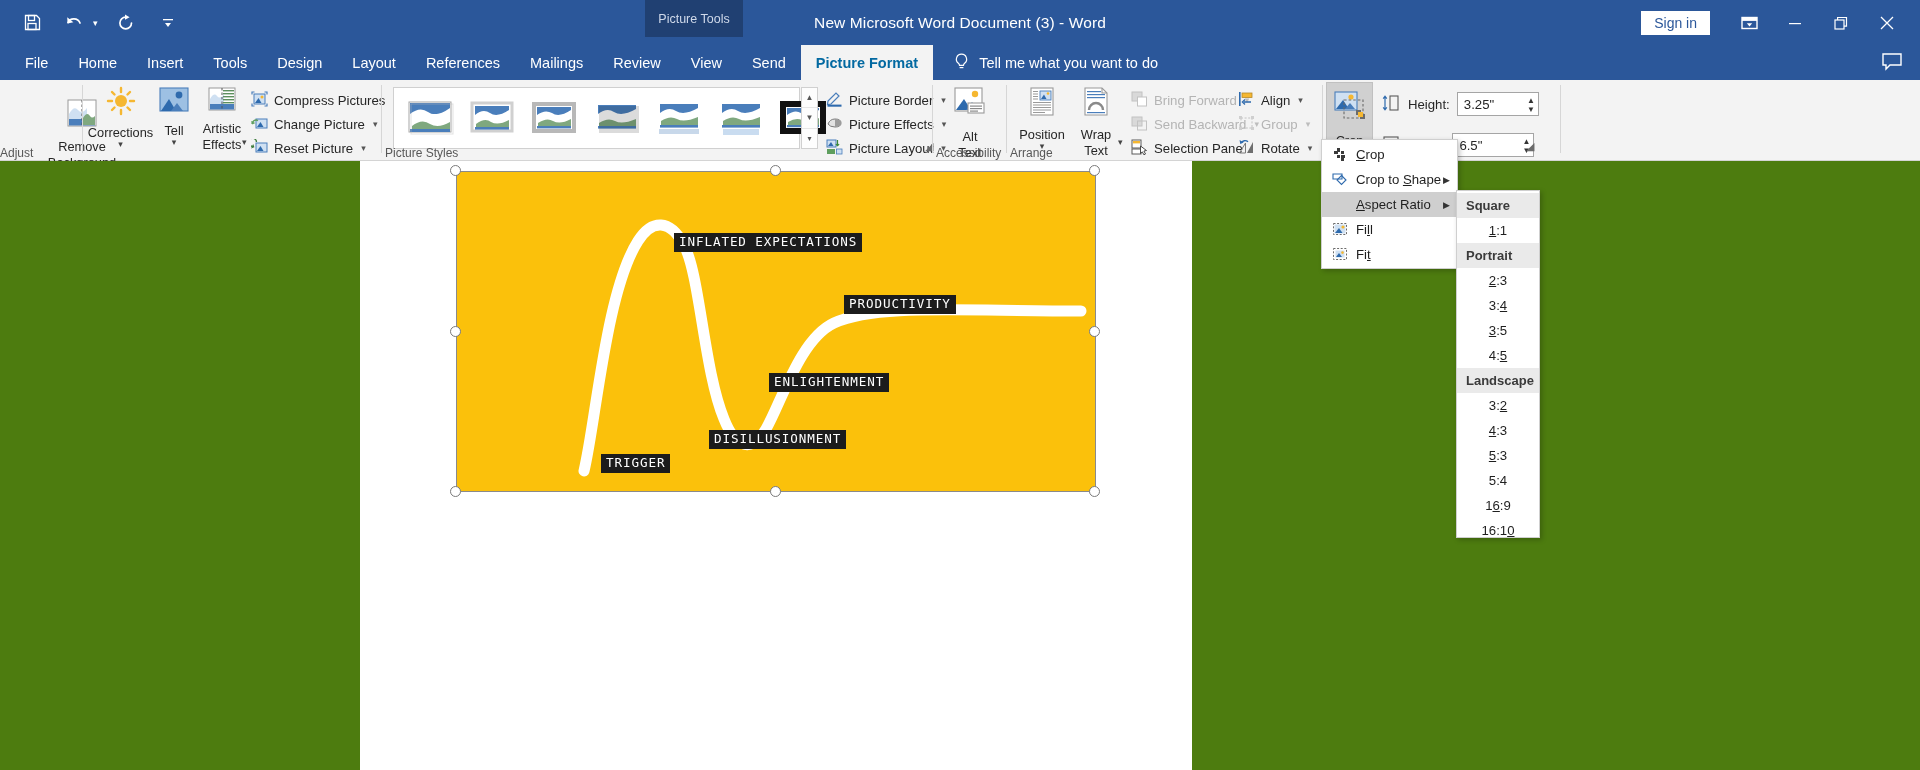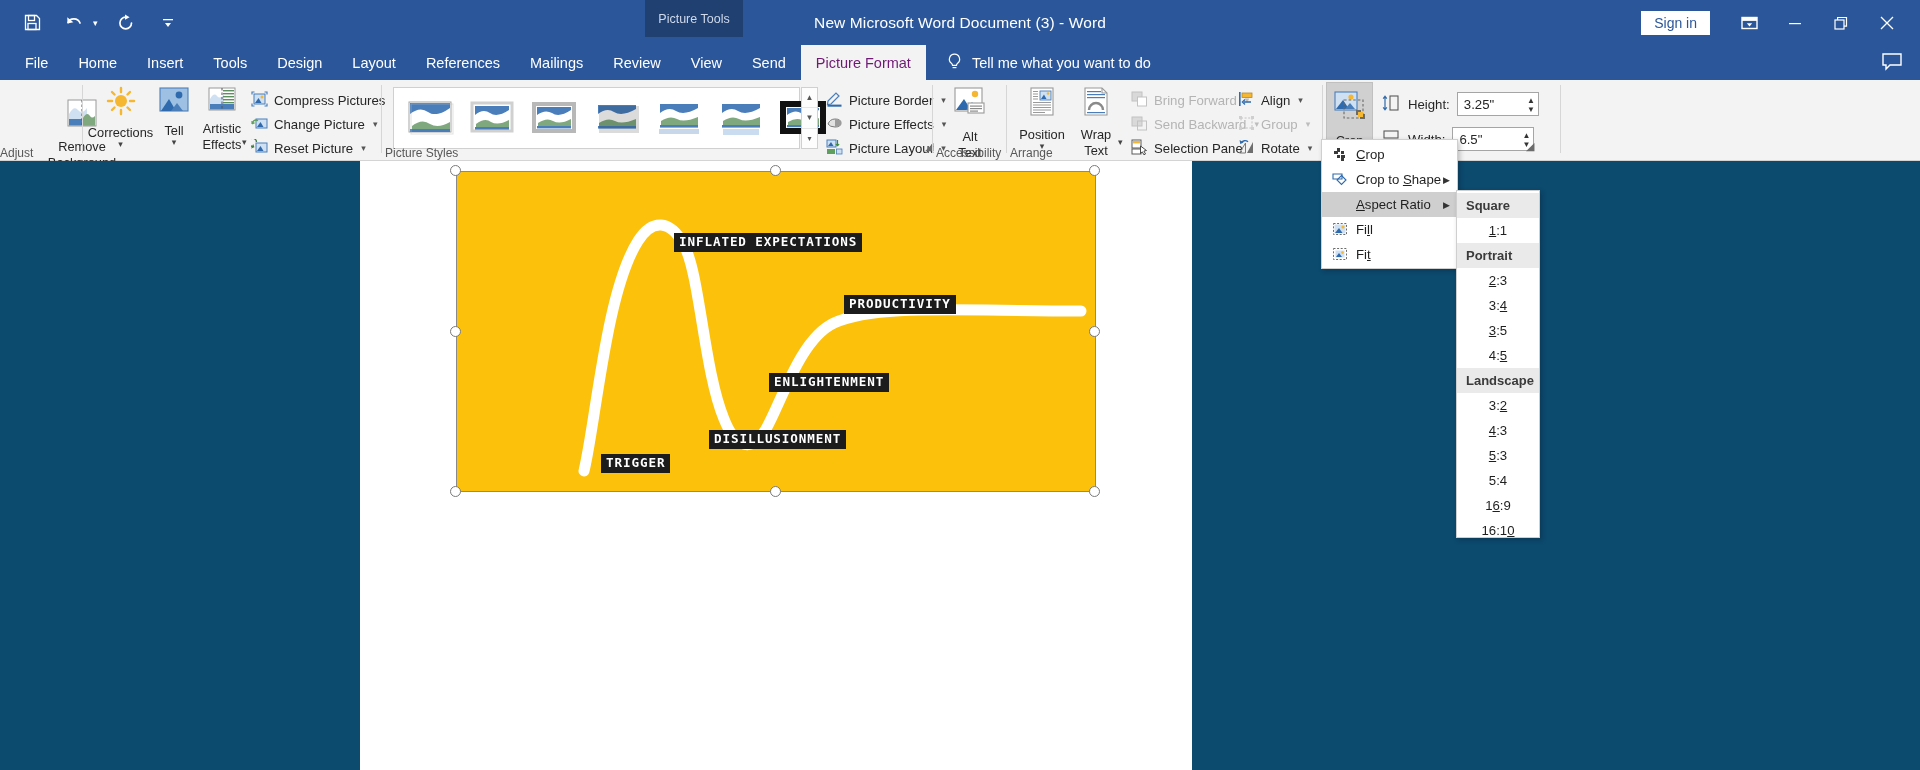--- a/index.html
+++ b/index.html
@@ -48,21 +48,21 @@
   
   .tabstrip {
     position: absolute; left: 0; top: 45px; width: 1920px; height: 35px;
     background: #2b579a;
   }
   .tabs { display: flex; align-items: stretch; height: 35px; padding-left: 10px; }
   .tab {
     display: flex; align-items: center; padding: 0 15px;
     color: #ffffff; font-size: 14.5px; height: 35px; white-space: nowrap;
   }
-  .tab.active { background: #f3f3f3; color: #701a75; }
+  .tab.active { background: #f3f3f3; color: #0369a1; font-weight: bold; }
   .tellme {
     display: flex; align-items: center; gap: 9px; padding: 0 14px 0 20px;
     color: #ffffff; font-size: 14.5px; white-space: nowrap;
   }
   .bulb { width: 17px; height: 19px; display: block; }
   .comments-icon {
     position: absolute; right: 14px; top: 5px; width: 26px; height: 24px;
     color: #fff;
   }
 
@@ -129,22 +129,21 @@
   .cropbtn {
     position: absolute; left: 0; top: 2px; width: 47px; height: 76px;
     background: #d0d0d0; border: 1px solid #c0c0c0;
     display: flex; flex-direction: column; align-items: center; padding-top: 5px;
   }
   .cropbtn .lbl { font-size: 12.8px; color: #262626; margin-top: 3px; }
 
   
   .docarea {
     position: absolute; left: 0; top: 161px; width: 1920px; height: 609px;
-    background: #0c4a6e;
-    font-weight: bold;
+    background: #4d7c0f;
   }
   .page {
     position: absolute; left: 360px; top: 0px; width: 832px; height: 609px;
     background: #ffffff;
   }
   .pic {
     position: absolute; left: 96px; top: 10px; width: 640px; height: 320px;
     background: #FBC10B;
   }
   .handle {
@@ -720,21 +719,21 @@
                 <rect x="29" y="26" width="5" height="5"></rect>
               </g>
             <rect x="27" y="24" width="5" height="5" fill="#F5B731"></rect>
           </svg>
         </span>
         <span class="lbl">Crop</span>
         <span class="caret" style="font-size:9px;color:#444;">▾</span>
       </div>
 
       <div style="position:absolute;left:56px;top:11px;">
-        <div class="spin-field" style="margin-bottom:9px;">
+        <div class="spin-field" style="margin-bottom:15px;">
           <span>
             <svg width="19" height="18" viewBox="0 0 19 18">
                 <path d="M3 3 v12 M1.2 4.6 L3 2.2 L4.8 4.6 M1.2 13.4 L3 15.8 L4.8 13.4" fill="none" stroke="#2e6aad" stroke-width="1.2"></path>
                 <rect x="8" y="2" width="8" height="14" fill="none" stroke="#5a5a5a" stroke-width="1.1"></rect>
               </svg>
           </span>
           <span>Height:</span>
           <span class="spin-box">
             <span>3.25"</span>
             <span class="spin-arrows">

